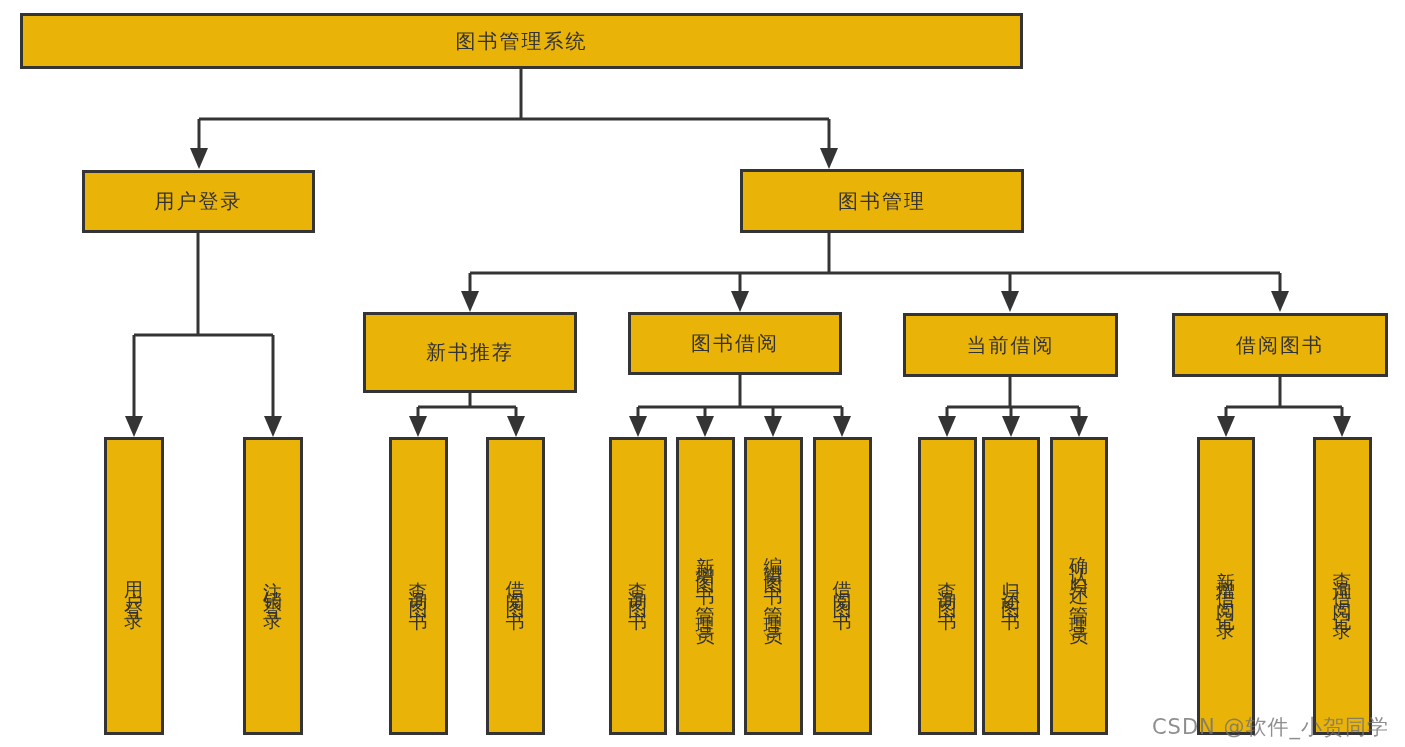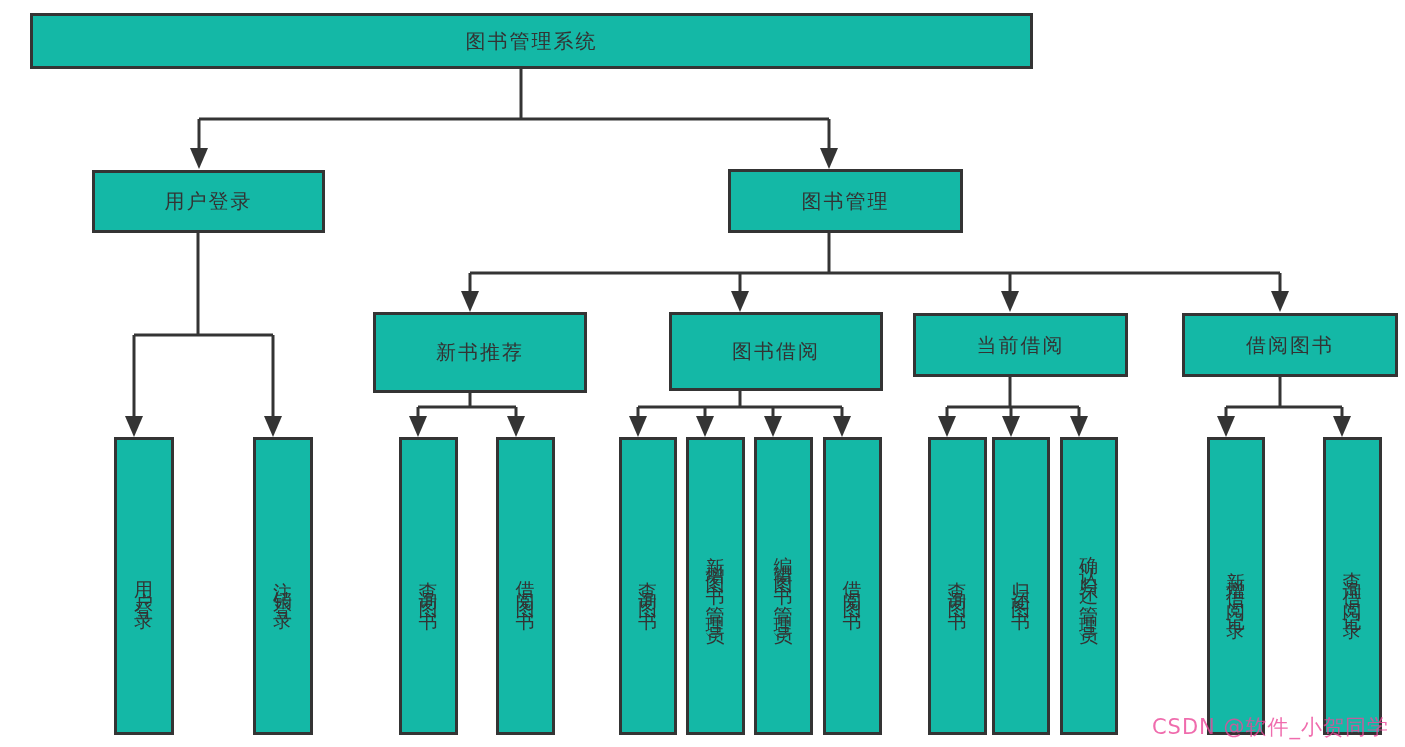--- a/index.html
+++ b/index.html
@@ -2,33 +2,33 @@
 <html><head>
 <meta charset="utf-8">
 <style>
   html,body{margin:0;padding:0;background:#fff;}
   .stage{
     position:relative;width:1405px;height:747px;background:#ffffff;overflow:hidden;
     font-family:"DejaVu Sans","Liberation Sans",sans-serif;
   }
   .connectors{position:absolute;left:0;top:0;width:1405px;height:747px;}
   .node{
-    position:absolute;box-sizing:border-box;background:#14b8a6;
-    border:3px solid #343434;display:flex;align-items:center;justify-content:center;margin-left:10px;
+    position:absolute;box-sizing:border-box;background:#eab308;
+    border:3px solid #343434;display:flex;align-items:center;justify-content:center;
   }
   .node .lbl{color:#333333;white-space:nowrap;}
   .nh .lbl{font-size:20px;letter-spacing:2px;}
   .nv{top:437px;height:298px;}
   .nv .lbl{
     writing-mode:vertical-rl;text-orientation:mixed;
     font-size:19px;letter-spacing:10px;line-height:1;white-space:normal;
   }
   .watermark{
     position:absolute;right:16px;top:713px;font-size:21px;
-    color:#ec4899;opacity:.8;letter-spacing:1px;
+    color:#737373;opacity:.8;letter-spacing:1px;
   }
 </style>
 </head>
 <body>
 
 <div class="stage">
 
   <svg id="connectors" class="connectors" viewBox="0 0 1405 747" xmlns="http://www.w3.org/2000/svg">
       <line x1="521" y1="69" x2="521" y2="119" stroke="#343434" stroke-width="3"></line>
       <line x1="199" y1="119" x2="829" y2="119" stroke="#343434" stroke-width="3"></line>
@@ -84,28 +84,28 @@
       <path d="M 1333 416 L 1351 416 L 1342 437 Z" fill="#343434"></path>
     </svg>
 
   <div class="node nh" style="left:20px;top:13px;width:1003px;height:56px">
     <span class="lbl">图书管理系统</span>
   </div>
 
   <div class="node nh" style="left:82px;top:170px;width:233px;height:63px">
     <span class="lbl">用户登录</span>
   </div>
-  <div class="node nh" style="left:718px;top:169px;width:235px;height:64px">
+  <div class="node nh" style="left:740px;top:169px;width:284px;height:64px">
     <span class="lbl">图书管理</span>
   </div>
 
   <div class="node nh" style="left:363px;top:312px;width:214px;height:81px">
     <span class="lbl">新书推荐</span>
   </div>
-  <div class="node nh" style="left:659px;top:312px;width:214px;height:79px">
+  <div class="node nh" style="left:628px;top:312px;width:214px;height:63px">
     <span class="lbl">图书借阅</span>
   </div>
   <div class="node nh" style="left:903px;top:313px;width:215px;height:64px">
     <span class="lbl">当前借阅</span>
   </div>
   <div class="node nh" style="left:1172px;top:313px;width:216px;height:64px">
     <span class="lbl">借阅图书</span>
   </div>
 
   <div class="node nv" style="left:104px;width:60px">

